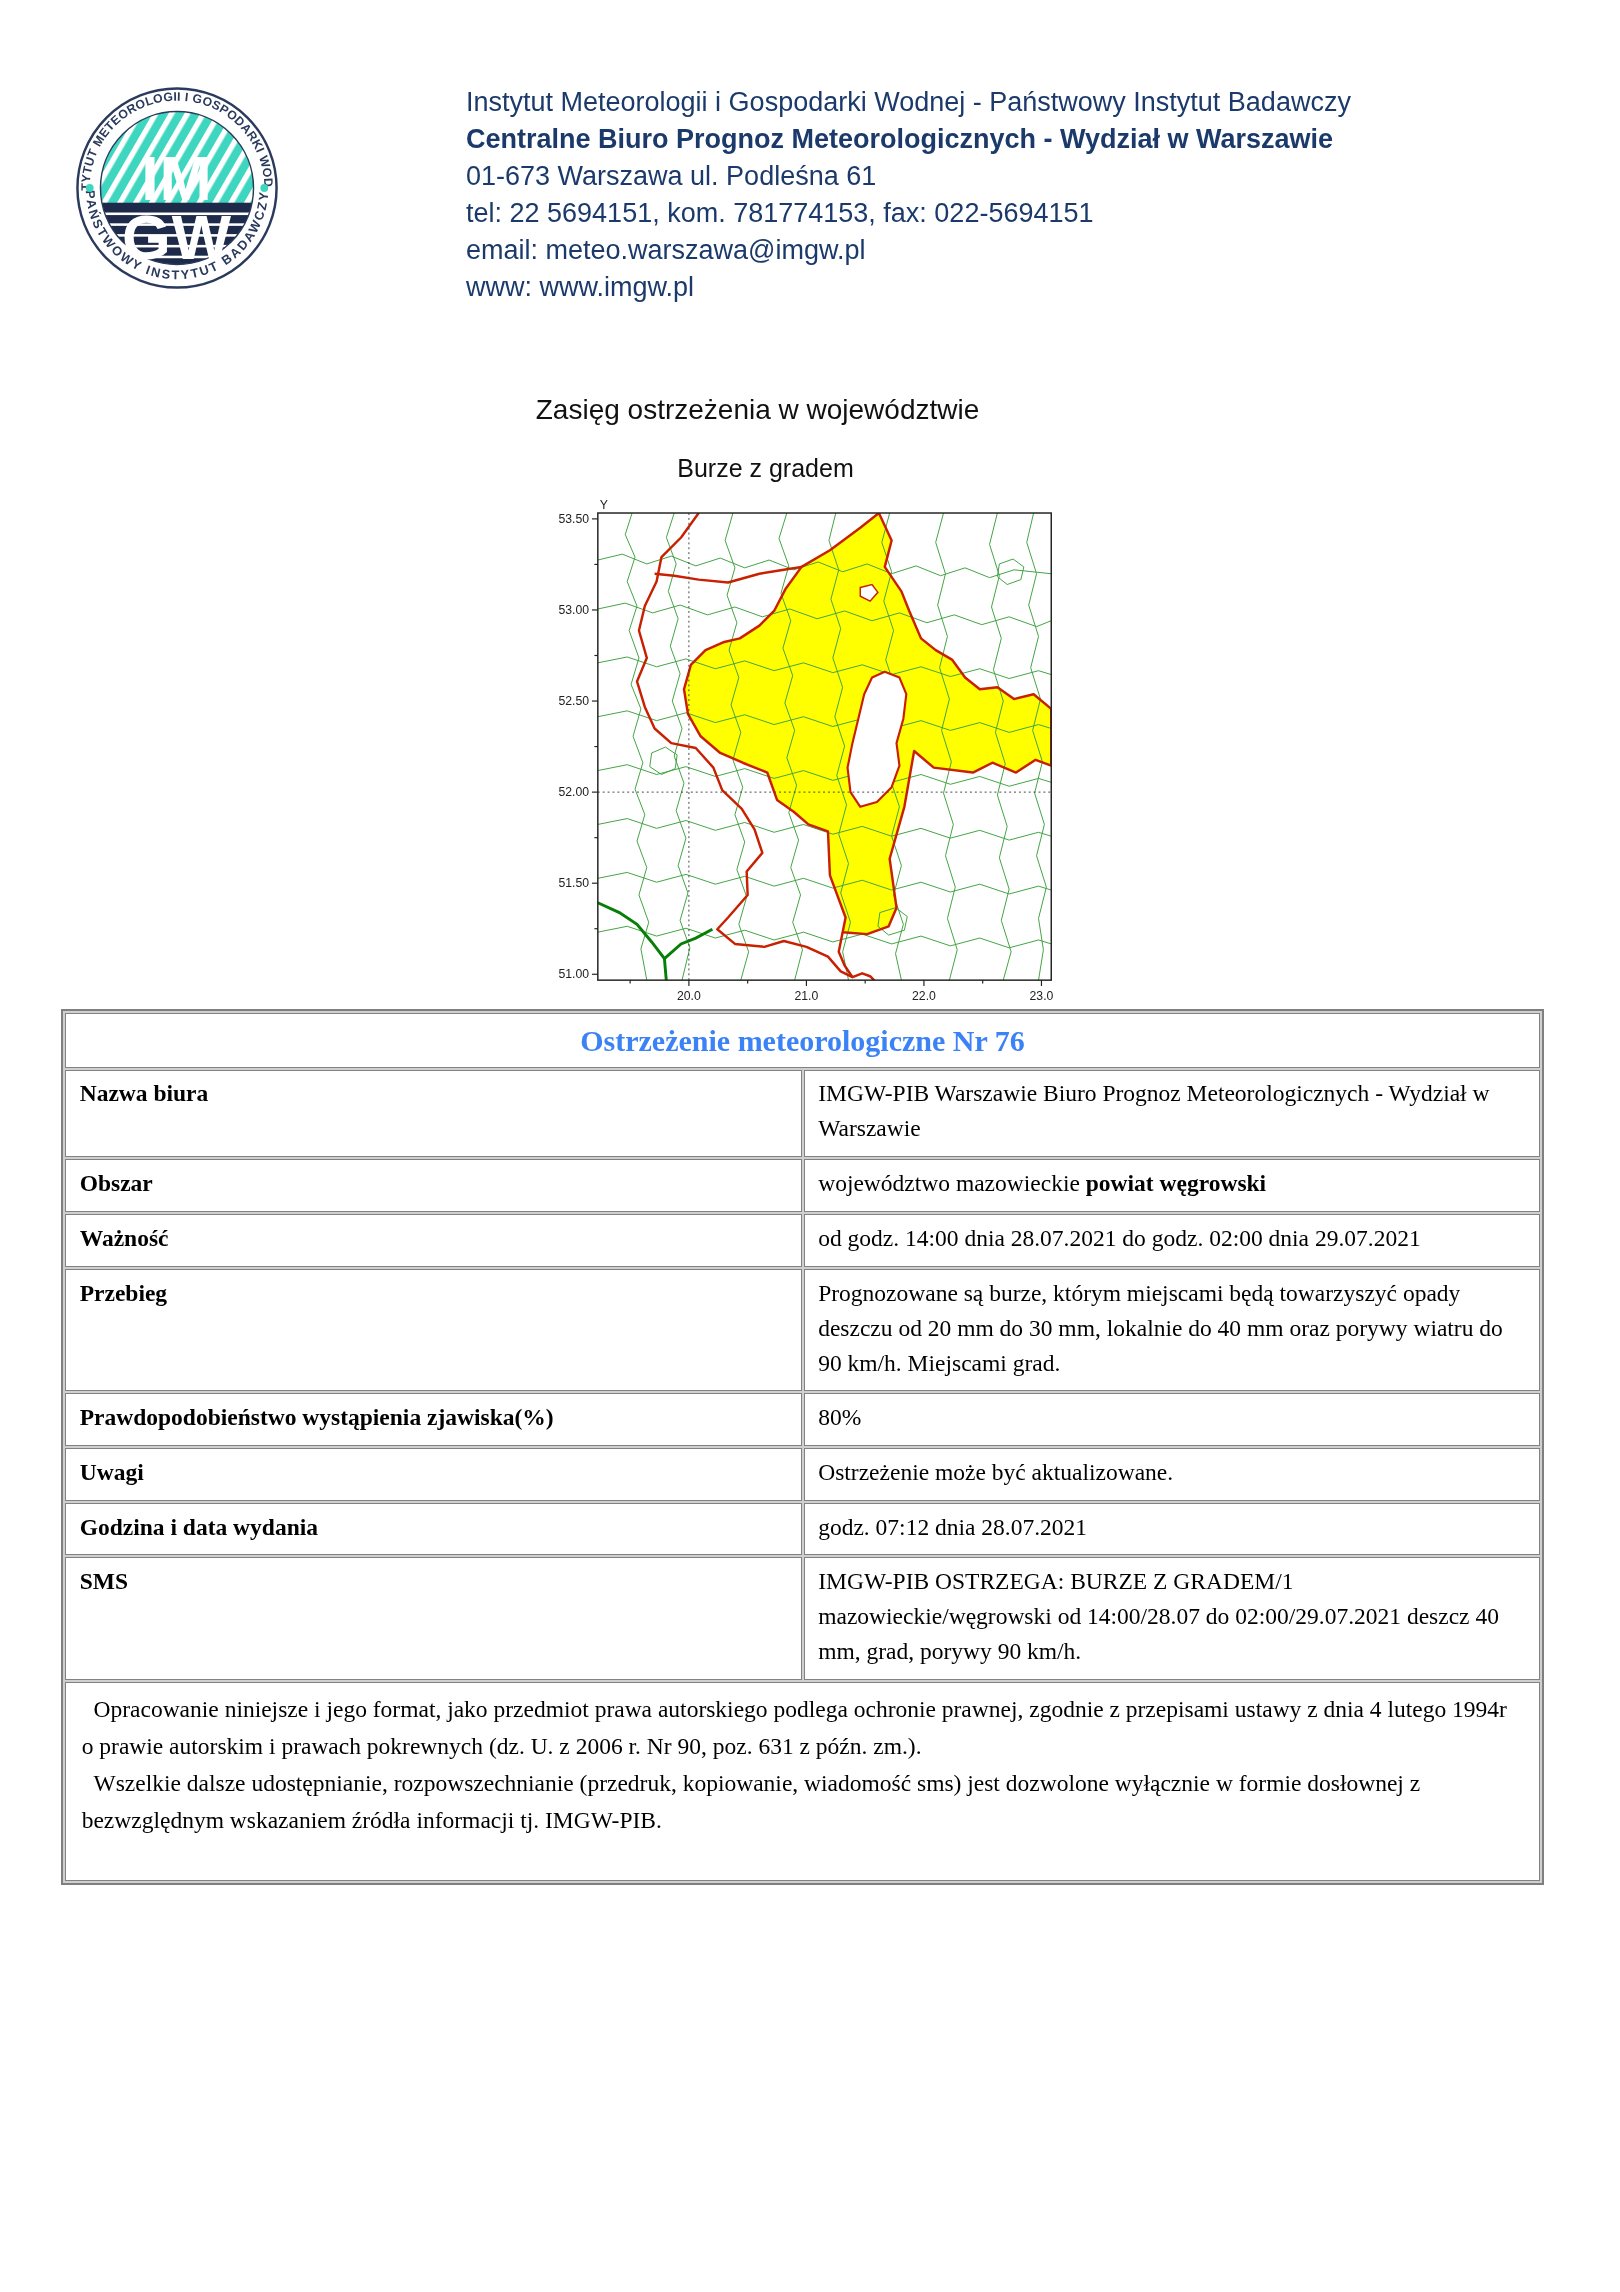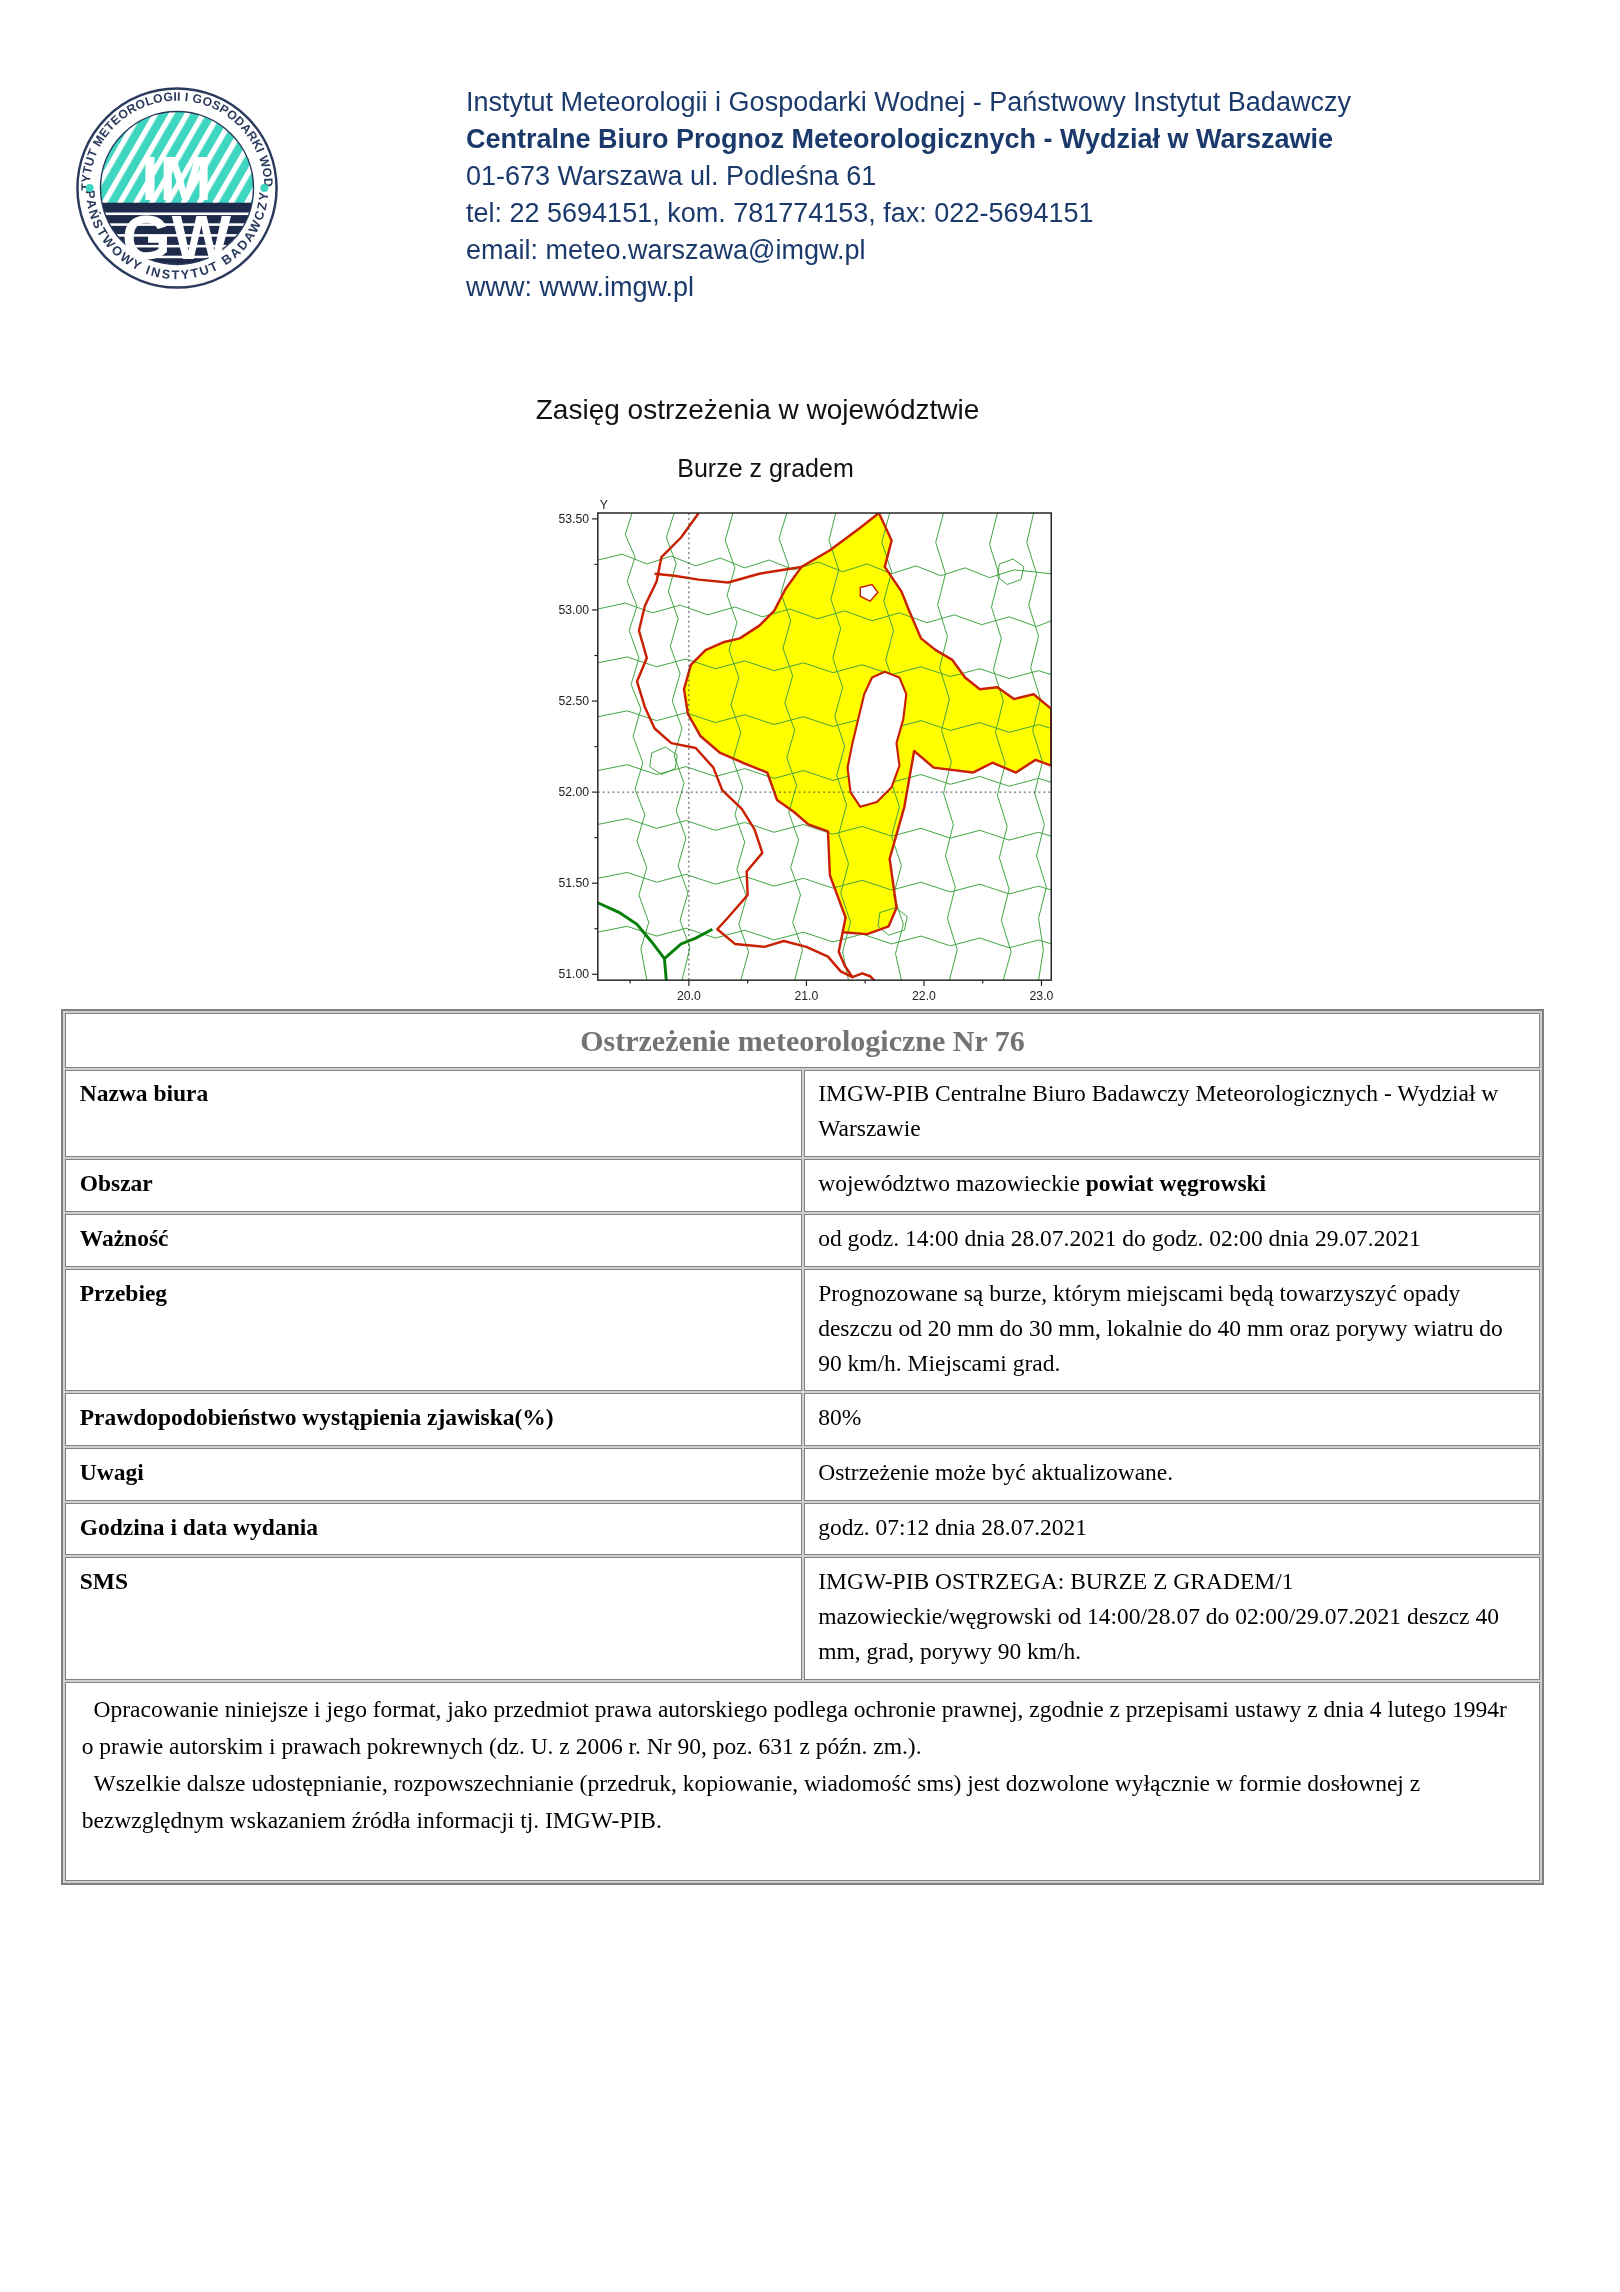--- a/index.html
+++ b/index.html
@@ -20,21 +20,21 @@
   #map{position:absolute;left:542px;top:498px;}
   .tick-label{font-family:"Liberation Sans",sans-serif;font-size:12.5px;fill:#222;}
   
   #wtab{position:absolute;left:61px;top:1009px;width:1483px;
         border:2px solid #7f7f7f;background:#cfcfcf;border-collapse:separate;
         border-spacing:2.9px;table-layout:fixed;}
   #wtab td{background:#ffffff;border:1px solid #828282;vertical-align:top;
            padding:5.9px 11.8px 9.8px 13.7px;color:#000;
            font-family:"Liberation Serif",serif;font-size:23.5px;line-height:35px;}
   #wtab td.lab{width:396px;font-weight:bold;}
-  #wtab td.ttl{text-align:center;color:#737373;font-weight:bold;
+  #wtab td.ttl{text-align:center;color:#3b82f6;font-weight:bold;
                font-size:30px;line-height:37px;padding:7.8px 0;}
   #wtab td.foot{padding:7.8px 15.7px 41px 15.7px;}
   #wtab td.foot p{margin:0;text-indent:11.8px;line-height:37px;}
   .bld{font-weight:bold;}
 </style>
 </head>
 <body>
 
 <div id="page">
 
@@ -187,21 +187,21 @@
     </svg>
   </div>
 
   <table id="wtab">
     <tbody>
         <tr>
       <td class="ttl" colspan="2">Ostrzeżenie meteorologiczne Nr 76</td>
     </tr>
     <tr>
       <td class="lab">Nazwa biura</td>
-      <td>IMGW-PIB Centralne Biuro Badawczy Meteorologicznych - Wydział w Warszawie</td>
+      <td>IMGW-PIB Warszawie Biuro Prognoz Meteorologicznych - Wydział w Warszawie</td>
     </tr>
     <tr>
       <td class="lab">Obszar</td>
       <td><span>województwo mazowieckie </span><span class="bld">powiat węgrowski</span></td>
     </tr>
     <tr>
       <td class="lab">Ważność</td>
       <td>od godz. 14:00 dnia 28.07.2021 do godz. 02:00 dnia 29.07.2021</td>
     </tr>
     <tr>

